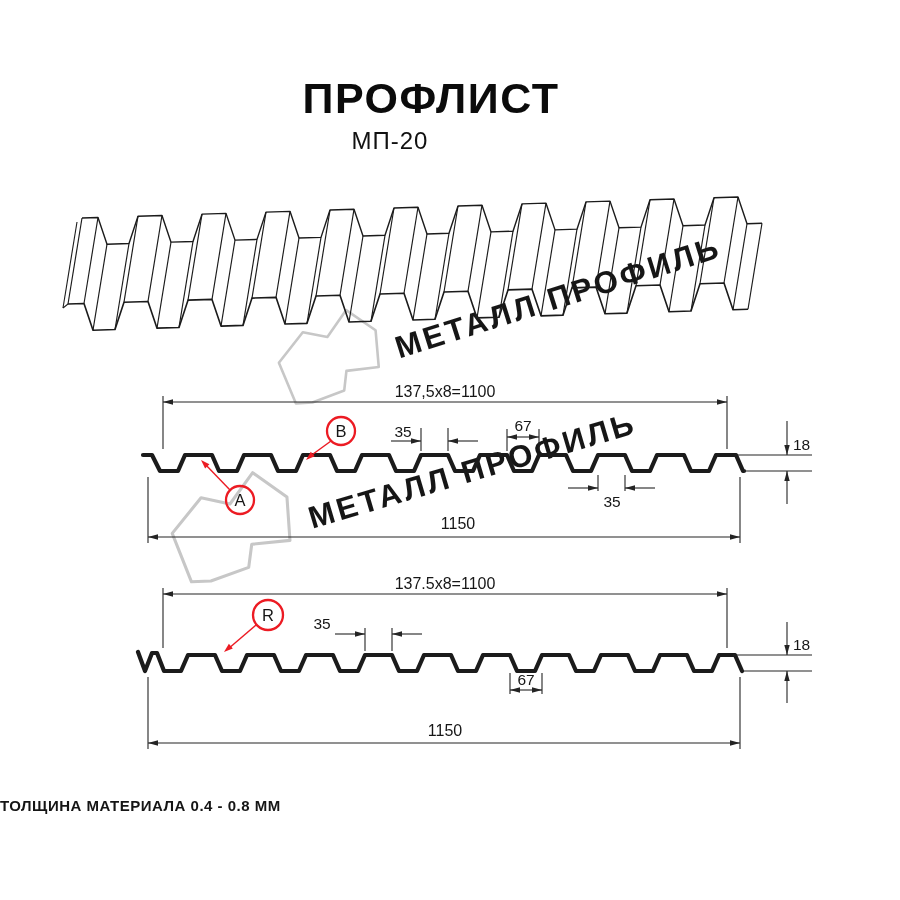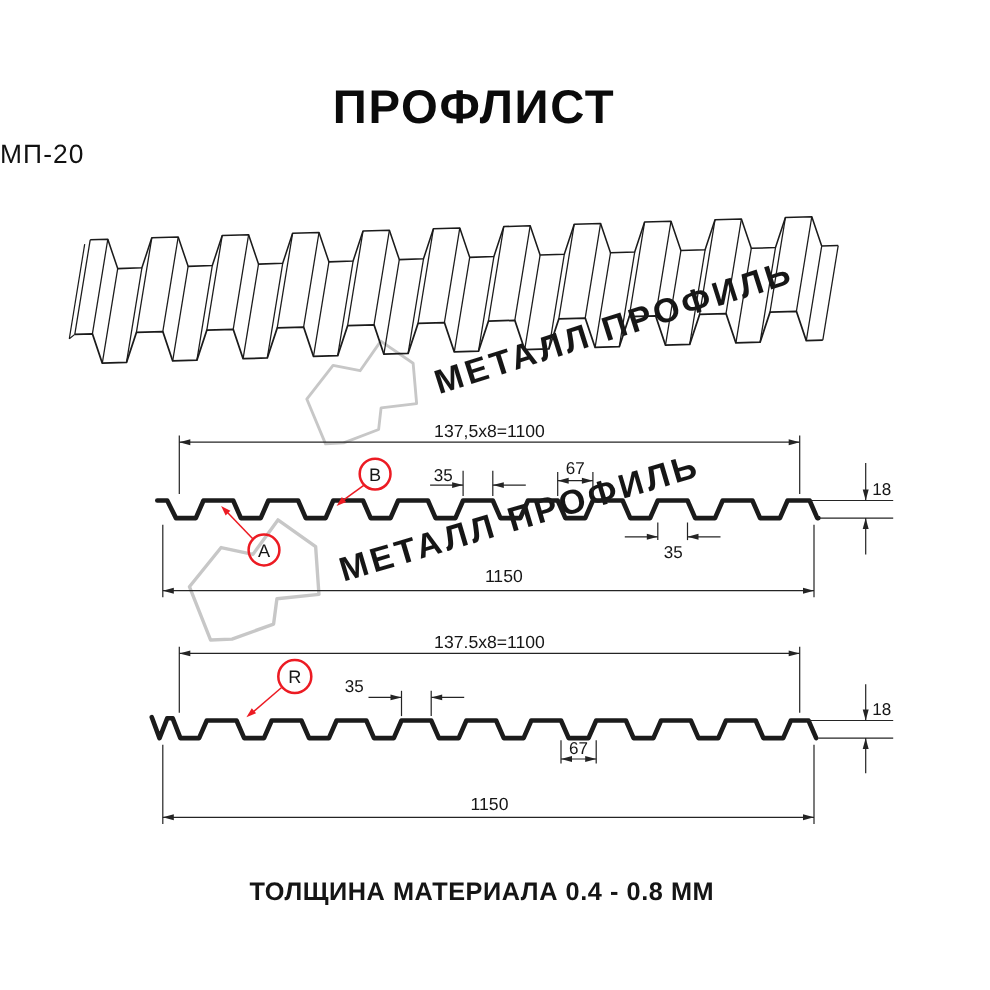--- a/index.html
+++ b/index.html
@@ -1,23 +1,23 @@
 <!DOCTYPE html>
 <html><head>
 <meta charset="utf-8">
 <style>
   html,body{margin:0;padding:0;background:#ffffff;}
   .canvas{position:relative;width:900px;height:900px;background:#fff;overflow:hidden;
           font-family:"Liberation Sans",sans-serif;}
   .title{position:absolute;left:0;top:74px;width:862px;text-align:center;
          font-size:43px;font-weight:800;letter-spacing:1.5px;color:#0b0b0b;}
-  .subtitle{position:absolute;left:0;top:127px;width:780px;text-align:left;
+  .subtitle{position:absolute;left:0;top:127px;width:780px;text-align:center;
          font-size:24px;font-weight:500;letter-spacing:1px;color:#111;}
-  .footer{position:absolute;left:0;top:797px;width:876px;text-align:center;
-         font-size:23px;font-weight:700;letter-spacing:0.5px;color:#151515;}
+  .footer{position:absolute;left:0;top:797px;width:876px;
+         font-size:15px;font-weight:700;letter-spacing:0.5px;color:#151515;}
   svg{position:absolute;left:0;top:0;}
   text{font-family:"Liberation Sans",sans-serif;fill:#161616;}
   .dim{font-size:15.5px;}
   .dimL{font-size:16px;}
   .redL{font-size:16.5px;font-weight:500;}
   .wmTxt{font-size:31px;font-weight:700;letter-spacing:3px;}
 </style>
 </head>
 <body>
 

